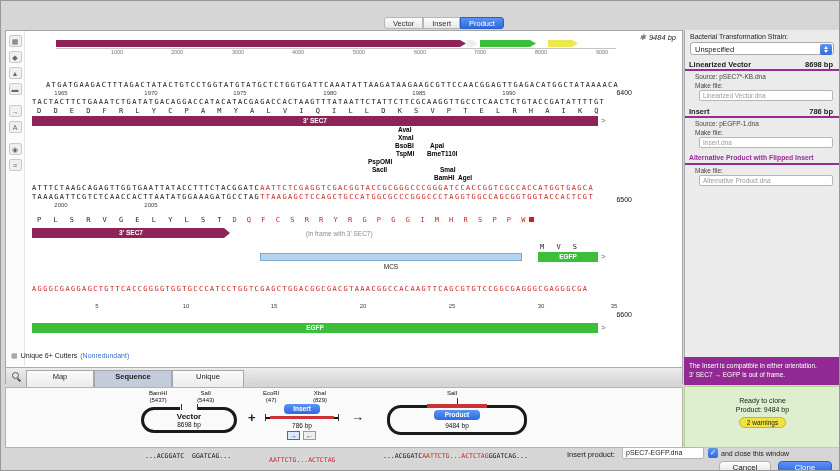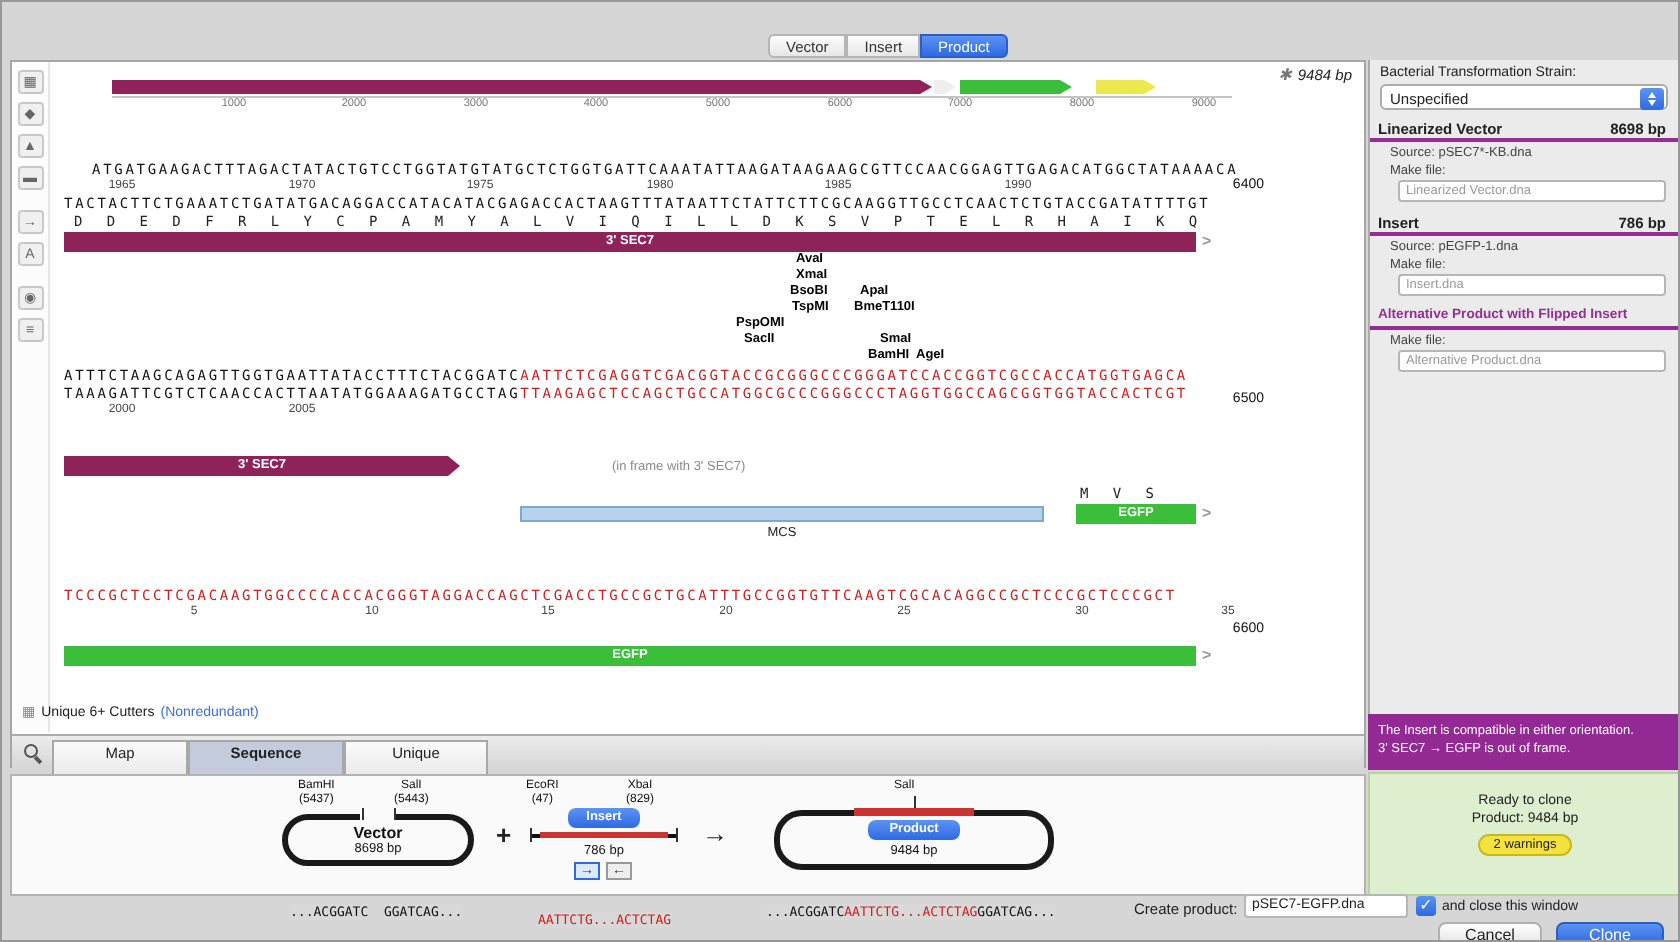--- a/index.html
+++ b/index.html
@@ -174,29 +174,30 @@
     <span class="abs enz" style="left:366px;top:135px">SacII</span>
     <span class="abs enz" style="left:434px;top:135px">SmaI</span>
     <span class="abs enz" style="left:428px;top:143px">BamHI</span>
     <span class="abs enz" style="left:452px;top:143px">AgeI</span>
 
     <div class="abs mono" style="left:26px;top:162px"><span>TAAAGATTCGTCTCAACCACTTAATATGGAAAGATGCCTAG</span><span class="red">TTAAGAGCTCCAGCTGCCATGGCGCCCGGGCCCTAGGTGGCCAGCGGTGGTACCACTCGT</span></div>
     <div class="abs mono" style="left:26px;top:153px"><span>ATTTCTAAGCAGAGTTGGTGAATTATACCTTTCTACGGATC</span><span class="red">AATTCTCGAGGTCGACGGTACCGCGGGCCCGGGATCCACCGGTCGCCACCATGGTGAGCA</span></div>
     <span class="abs num" style="left:55px;top:171px">2000</span>
     <span class="abs num" style="left:145px;top:171px">2005</span>
     <div class="abs coord" style="left:598px;top:165px">6500</div>
+    <div class="abs aa" style="left:31px;top:185px"><span>P  L  S  R  V  G  E  L  Y  L  S  T</span><span class="red">  D  Q  F  C  S  R  R  Y  R  G  P  G  G  I  M  H  R  S  P  P  W</span><span class="stop"></span></div>
     <div class="abs fbar noborder arrow-r" style="left:26px;top:197px;width:198px"><span>3' SEC7</span></div>
     <span class="abs note" style="left:300px;top:199px">(in frame with 3' SEC7)</span>
     <div class="abs mcsbar" style="left:254px;top:222px;width:262px"></div>
     <div class="abs smalllabel" style="left:254px;top:232px;width:262px;text-align:center">MCS</div>
     <div class="abs aa" style="left:534px;top:212px">M  V  S</div>
     <div class="abs fbar green noborder" style="left:532px;top:221px;width:60px"><span>EGFP</span></div>
     <span class="abs cont" style="left:595px;top:221px">&gt;</span>
 
-    <div class="abs mono red" style="left:26px;top:263px">TCCCGCTCCTCGACAAGTGGCCCCACCACGGGTAGGACCAGCTCGACCTGCCGCTGCATTTGCCGGTGTTCAAGTCGCACAGGCCGCTCCCGCTCCCGCT</div>
+    <div class="abs mono red" style="left:26px;top:254px">AGGGCGAGGAGCTGTTCACCGGGGTGGTGCCCATCCTGGTCGAGCTGGACGGCGACGTAAACGGCCACAAGTTCAGCGTGTCCGGCGAGGGCGAGGGCGA</div>
     <span class="abs num" style="left:91px;top:272px">5</span>
     <span class="abs num" style="left:180px;top:272px">10</span>
     <span class="abs num" style="left:268px;top:272px">15</span>
     <span class="abs num" style="left:357px;top:272px">20</span>
     <span class="abs num" style="left:446px;top:272px">25</span>
     <span class="abs num" style="left:535px;top:272px">30</span>
     <span class="abs num" style="left:608px;top:272px">35</span>
     <div class="abs coord" style="left:598px;top:280px">6600</div>
     <div class="abs fbar green noborder" style="left:26px;top:292px;width:566px"><span>EGFP</span></div>
     <span class="abs cont" style="left:595px;top:292px">&gt;</span>
@@ -305,20 +306,20 @@
   <div class="abs tickv" style="left:456px;top:397px;height:6px"></div>
   <div class="abs plasmid" style="left:386px;top:404px;width:140px;height:30px"></div>
   <div class="abs" style="left:426px;top:402.5px;width:60px;height:4px;background:#cc3333"></div>
   <div class="abs badge" style="left:433px;top:409px;width:46px;height:10px">Product</div>
   <div class="abs pbp" style="left:386px;top:421px;width:140px">9484 bp</div>
   <div class="abs snip" style="left:382px;top:437px">
     <div><span class="hl">...ACGGATC</span><span class="hl red">AATTCTG...ACTCTAG</span><span class="hl">GGATCAG...</span></div>
     
   </div>
 
-  <span class="abs ftext" style="left:566px;top:449px">Create product:</span>
+  <span class="abs ftext" style="left:566px;top:449px">Insert product:</span>
   <div class="abs field" style="left:621px;top:446px;width:82px;height:12px;color:#222;font-size:7px">pSEC7-EGFP.dna</div>
   <div class="abs chk" style="left:707px;top:447px">✓</div>
   <span class="abs ftext" style="left:720px;top:449px;font-size:7px">and close this window</span>
   <div class="abs btn" style="left:718px;top:460px;width:52px;height:12px">Cancel</div>
   <div class="abs btn primary" style="left:777px;top:460px;width:54px;height:12px">Clone</div>
 
 </div>
 
 </body></html>

